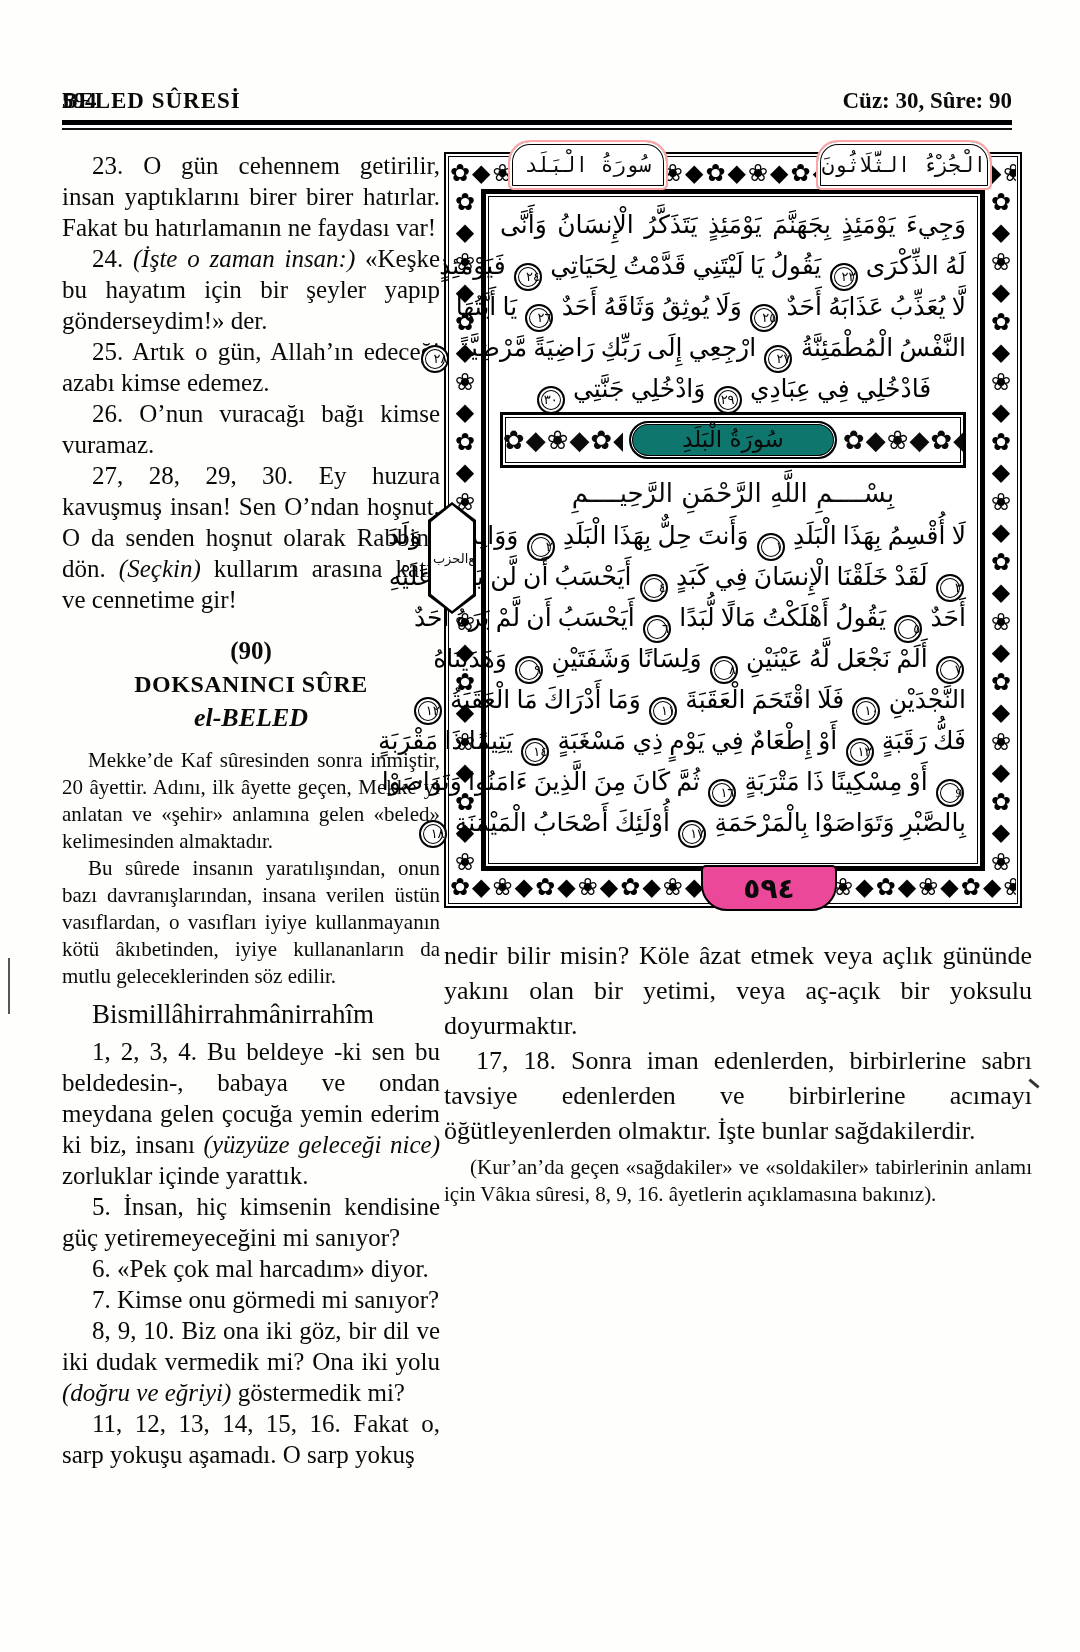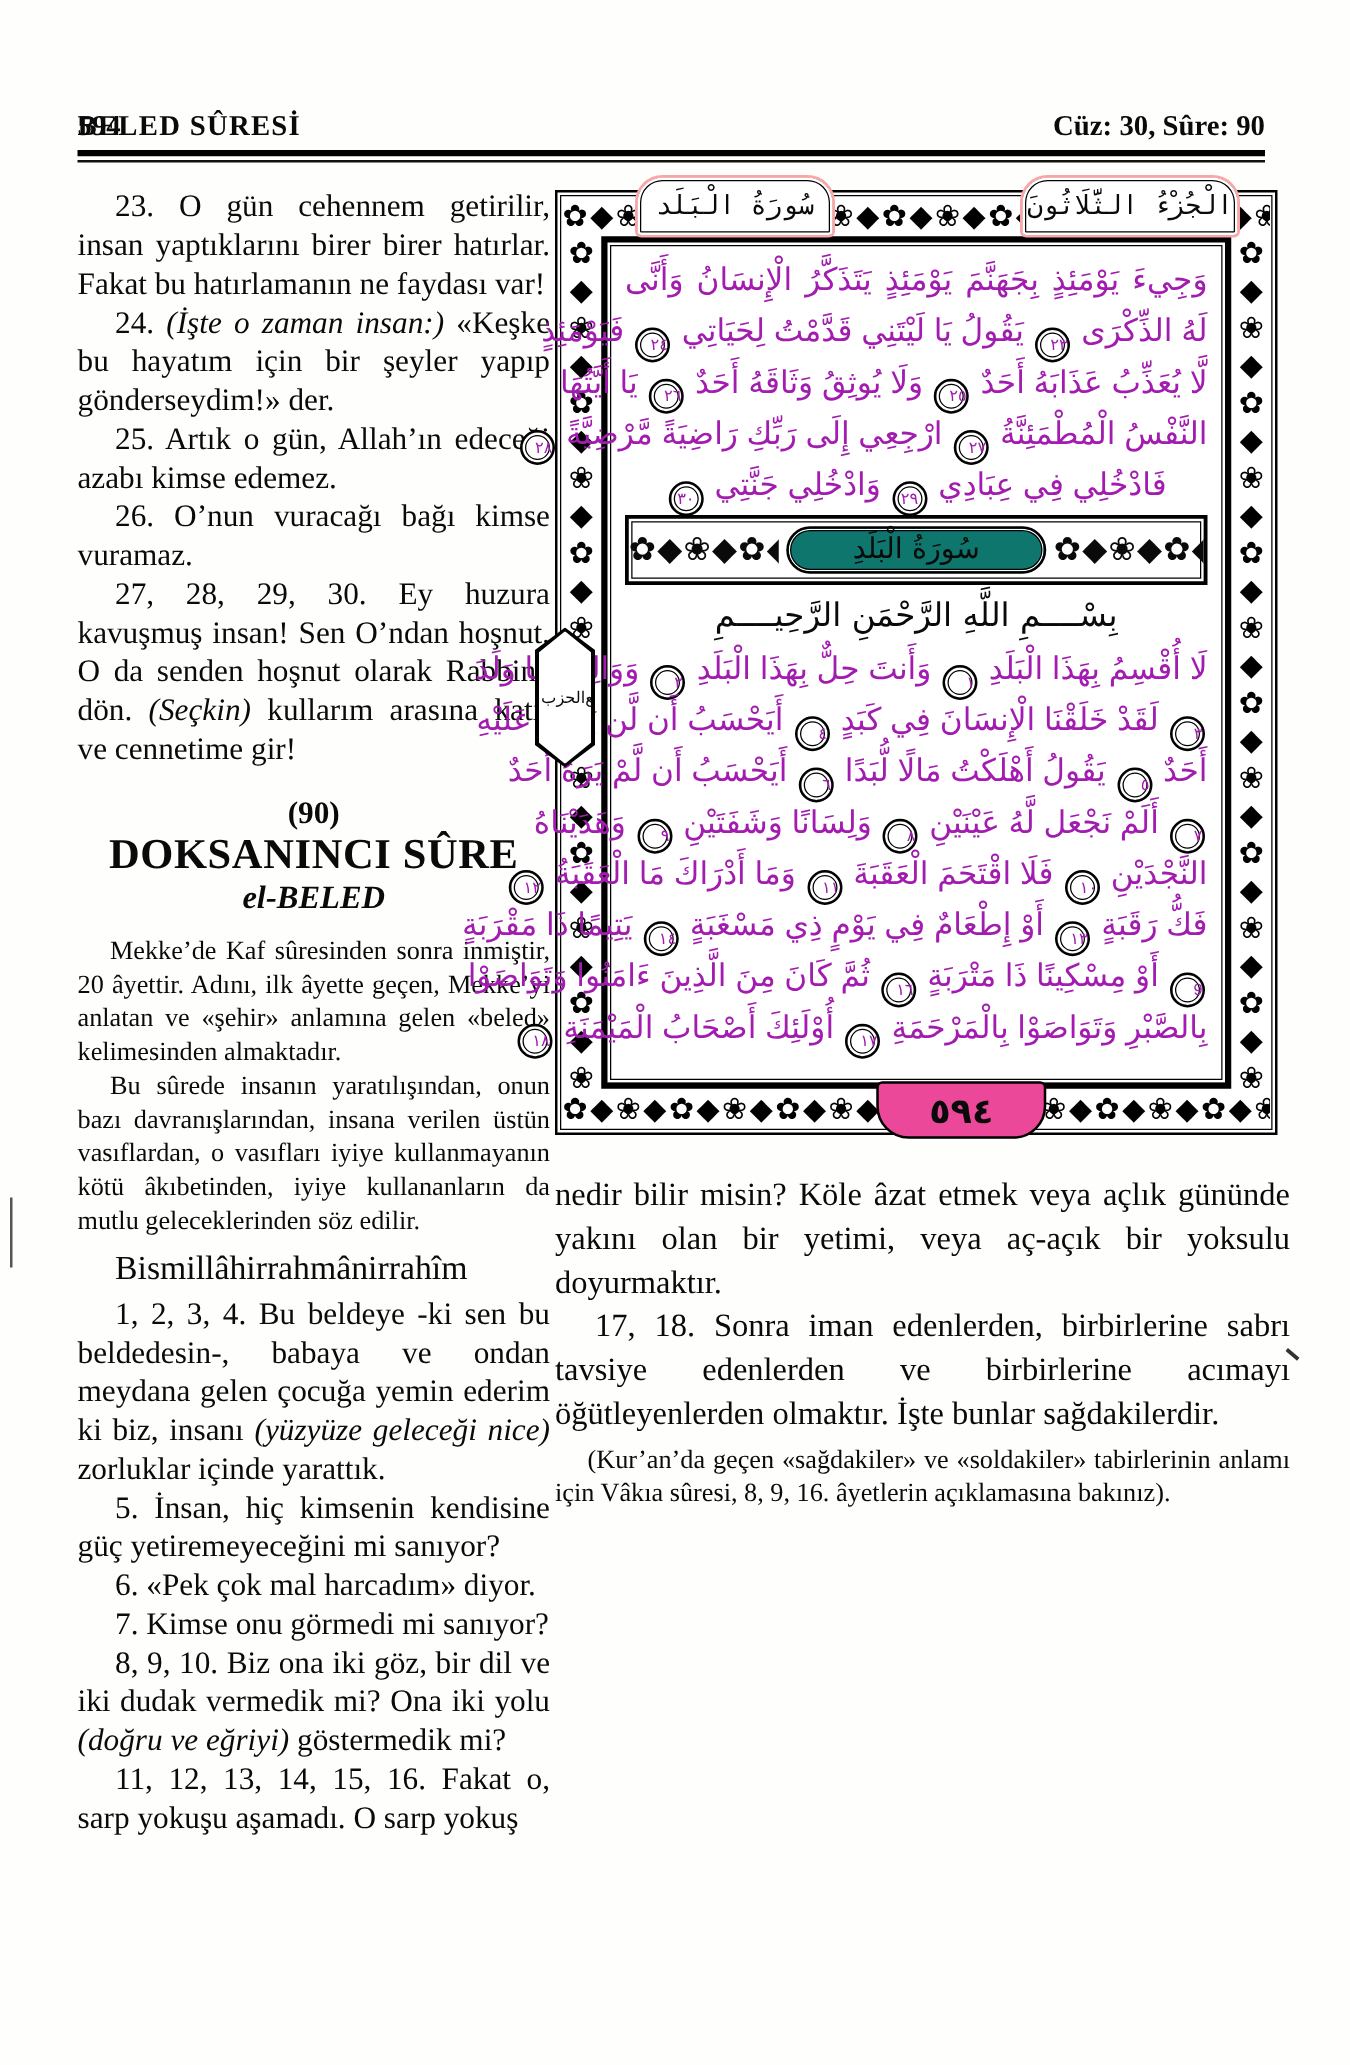--- a/index.html
+++ b/index.html
@@ -13,21 +13,21 @@
   .hdr .hr{position:absolute;right:0;top:0;}
   .rule1{position:absolute;top:120px;left:62px;width:950px;height:5px;background:#000;}
   .rule2{position:absolute;top:128px;left:62px;width:950px;height:2px;background:#111;}
 
   
   .col-left{position:absolute;left:62px;top:150px;width:378px;}
   .col-left p{margin:0;font-size:25px;line-height:31px;text-align:justify;text-indent:30px;}
   .it{font-style:italic;}
   .sec-head{margin:20px 0 12px;text-align:center;font-weight:bold;}
   .sec-head .n{font-size:25px;line-height:32px;}
-  .sec-head .t{font-size:34px;line-height:34px;letter-spacing:.5px;}
+  .sec-head .t{font-size:24px;line-height:34px;letter-spacing:.5px;}
   .sec-head .s{font-size:26px;line-height:34px;font-style:italic;}
   .intro p{font-size:21px;line-height:27px;text-indent:26px;}
   .bismillah-tr{font-size:27px !important;line-height:36px !important;margin:6px 0 4px !important;}
 
   
   .col-right{position:absolute;left:444px;top:938px;width:588px;}
   .col-right p{margin:0;font-size:26px;line-height:35px;text-align:justify;text-indent:32px;}
   .col-right p.noindent{text-indent:0;}
   .col-right .footnote p{font-size:21px;line-height:27px;text-indent:26px;margin-top:6px;}
 
@@ -37,21 +37,21 @@
   .qb2{position:absolute;inset:2px;border:1px solid #000;}
   .band{position:absolute;background:#fff;color:#000;font-family:"DejaVu Sans",sans-serif;
         font-size:24px;letter-spacing:2px;overflow:hidden;white-space:nowrap;line-height:30px;}
   .band-top{top:1px;left:1px;right:1px;height:30px;text-align:center;}
   .band-bottom{bottom:1px;left:1px;right:1px;height:30px;text-align:center;}
   .band-left{top:31px;bottom:31px;left:1px;width:30px;writing-mode:vertical-rl;text-align:center;line-height:30px;}
   .band-right{top:31px;bottom:31px;right:1px;width:30px;writing-mode:vertical-rl;text-align:center;line-height:30px;}
   .qinner{position:absolute;inset:32px;border:5px solid #000;
           box-shadow:inset 0 0 0 2px #fff,inset 0 0 0 3px #000;background:#fff;
           padding:10px 14px 6px;box-sizing:border-box;}
-  .qtext{direction:rtl;font-family:Liberation Sans, sans-serif;font-size:25px;color:#a21caf;}
+  .qtext{direction:rtl;font-family:Liberation Serif, serif;font-size:25px;color:#000000;}
   .qline{height:41px;line-height:41px;text-align:justify;text-align-last:justify;white-space:nowrap;margin:0;}
   .qline.center{text-align:center;text-align-last:center;}
   .aya{display:inline-block;width:28px;height:28px;border:2px solid #000;border-radius:50%;
        box-shadow:inset 0 0 0 2px #fff,inset 0 0 0 3px #000;font-size:13px;line-height:24px;
        text-align:center;vertical-align:-7px;margin:0 2px;box-sizing:border-box;background:#fff;}
 
   
   .sura-band{height:50px;margin:3px 0;border:3px solid #000;box-shadow:inset 0 0 0 2px #fff,inset 0 0 0 3px #000;
              display:flex;align-items:center;justify-content:space-between;overflow:hidden;background:#fff;}
   .sura-band .orn{font-family:"DejaVu Sans",sans-serif;font-size:26px;letter-spacing:1px;white-space:nowrap;

